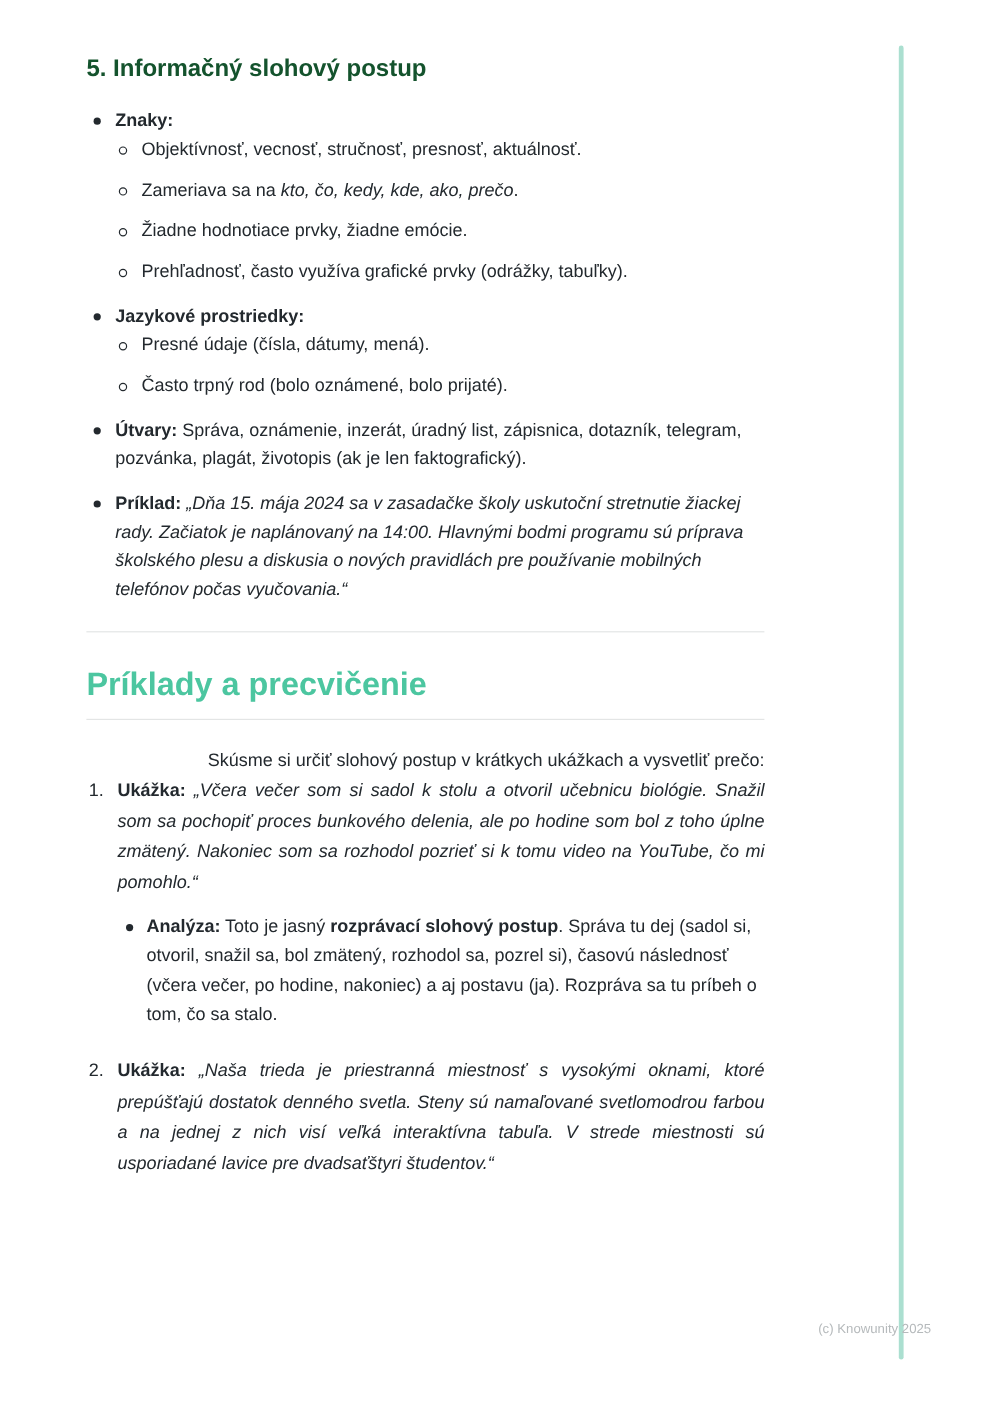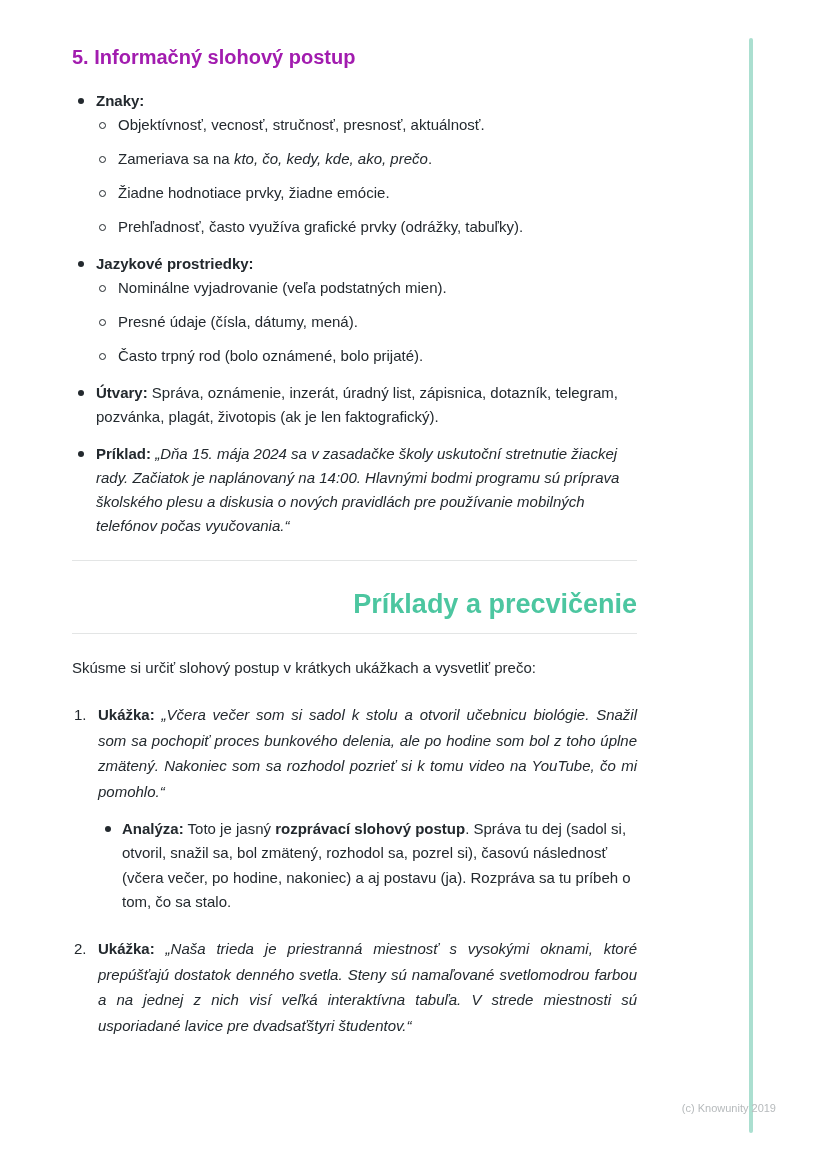--- a/index.html
+++ b/index.html
@@ -12,21 +12,21 @@
   .page { position:absolute; inset:0; background:#ffffff; }
 
   .accent-bar {
     position:absolute; left:749px; top:38px; width:4px; height:1095px;
     background:#abdfd0; border-radius:2px;
   }
 
   .content { position:absolute; left:72px; top:45px; width:565px; }
 
   .section-title {
-    color:#a21caf; font-size:20px; font-weight:700; line-height:1.2;
+    color:#14532d; font-size:20px; font-weight:700; line-height:1.2;
     margin-bottom:20px;
   }
 
   .lbl { font-weight:700; font-style:normal; }
   .ital { font-style:italic;text-align:center; }
 
   
   ul.l1 { list-style:none; }
   ul.l1 > li { position:relative; padding-left:24px; margin-bottom:13px; line-height:1.6; }
   ul.l1 > li::before {
@@ -40,24 +40,24 @@
   ul.l2 > li::before {
     content:""; position:absolute; left:3px; top:8.5px;
     width:5px; height:5px; border-radius:50%;
     border:1.3px solid #23292e; background:transparent;
   }
 
   hr.divider { border:none; border-top:1px solid #e3e5e5; margin-top:22px; }
 
   .practice-title {
     color:#4cc6a0; font-size:27px; font-weight:700; line-height:1.15;
-    margin-top:28px; padding-bottom:13px; border-bottom:1px solid #e3e5e5;text-align:right;
+    margin-top:28px; padding-bottom:13px; border-bottom:1px solid #e3e5e5;
   }
 
-  p.intro { margin-top:22px; margin-bottom:22px; line-height:1.6; }
+  p.intro { margin-top:22px; line-height:1.6;text-align:right; }
 
   
   ol.examples { list-style:none; }
   ol.examples > li { position:relative; padding-left:26px; margin-bottom:22px; }
   ol.examples .num { position:absolute; left:2px; top:0; line-height:1.7; }
   p.quote { line-height:1.7; }
   p.quote.just { text-align:justify; }
 
   ul.analysis { list-style:none; margin-top:13px; }
   ul.analysis > li { position:relative; padding-left:24px; line-height:1.62; }
@@ -91,21 +91,20 @@
           <li><span>Objektívnosť, vecnosť, stručnosť, presnosť, aktuálnosť.</span></li>
           <li><span>Zameriava sa na </span><span class="ital">kto, čo, kedy, kde, ako, prečo</span><span>.</span></li>
           <li><span>Žiadne hodnotiace prvky, žiadne emócie.</span></li>
           <li><span>Prehľadnosť, často využíva grafické prvky (odrážky, tabuľky).</span></li>
         </ul>
       </li>
 
       <li>
         <span class="lbl">Jazykové prostriedky:</span>
         <ul class="l2">
-          <li><span>Nominálne vyjadrovanie (veľa podstatných mien).</span></li>
           <li><span>Presné údaje (čísla, dátumy, mená).</span></li>
           <li><span>Často trpný rod (bolo oznámené, bolo prijaté).</span></li>
         </ul>
       </li>
 
       <li>
         <span class="lbl">Útvary:</span>
         <span>Správa, oznámenie, inzerát, úradný list, zápisnica, dotazník, telegram, pozvánka, plagát, životopis (ak je len faktografický).</span>
       </li>
 
@@ -137,15 +136,15 @@
 
       <li>
         <span class="num">2.</span>
         <p class="quote just"><span class="lbl">Ukážka:</span> <span class="ital">„Naša trieda je priestranná miestnosť s vysokými oknami, ktoré prepúšťajú dostatok denného svetla. Steny sú namaľované svetlomodrou farbou a na jednej z nich visí veľká interaktívna tabuľa. V strede miestnosti sú usporiadané lavice pre dvadsaťštyri študentov.“</span></p>
       </li>
 
     </ol>
 
   </main>
 
-  <div class="watermark">(c) Knowunity 2019</div>
+  <div class="watermark">(c) Knowunity 2025</div>
 
 </div>
 
 </body></html>

